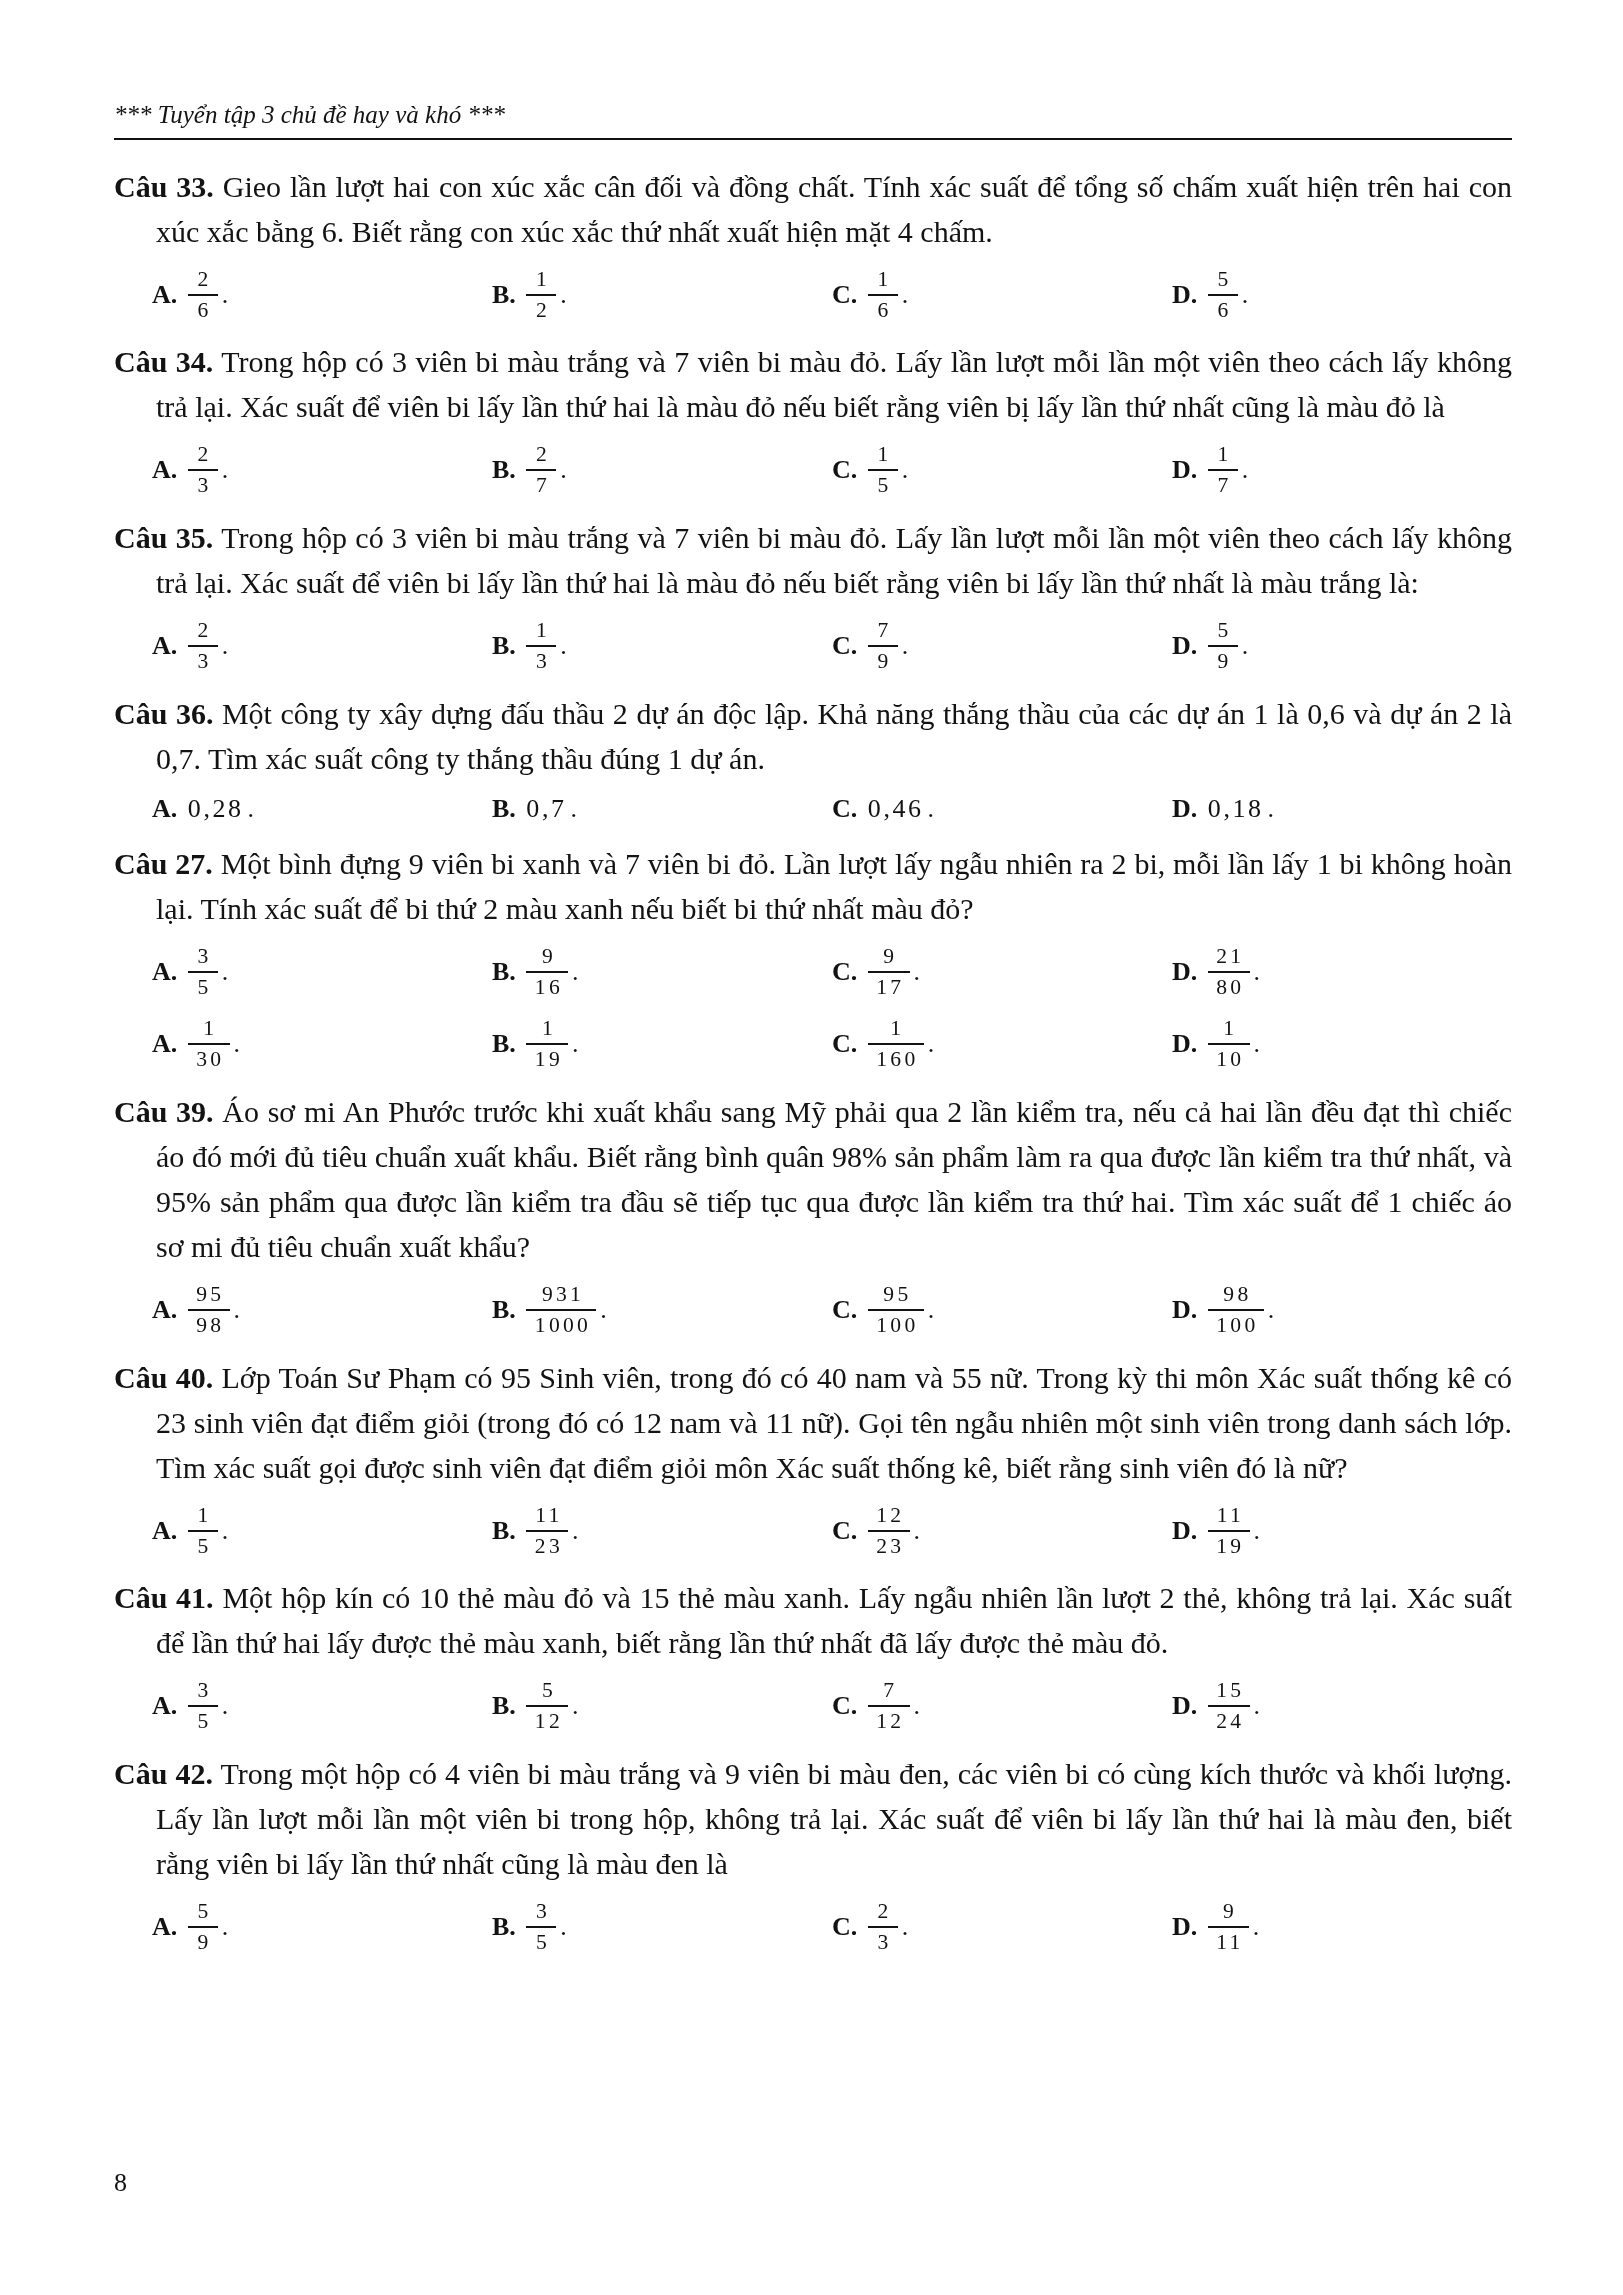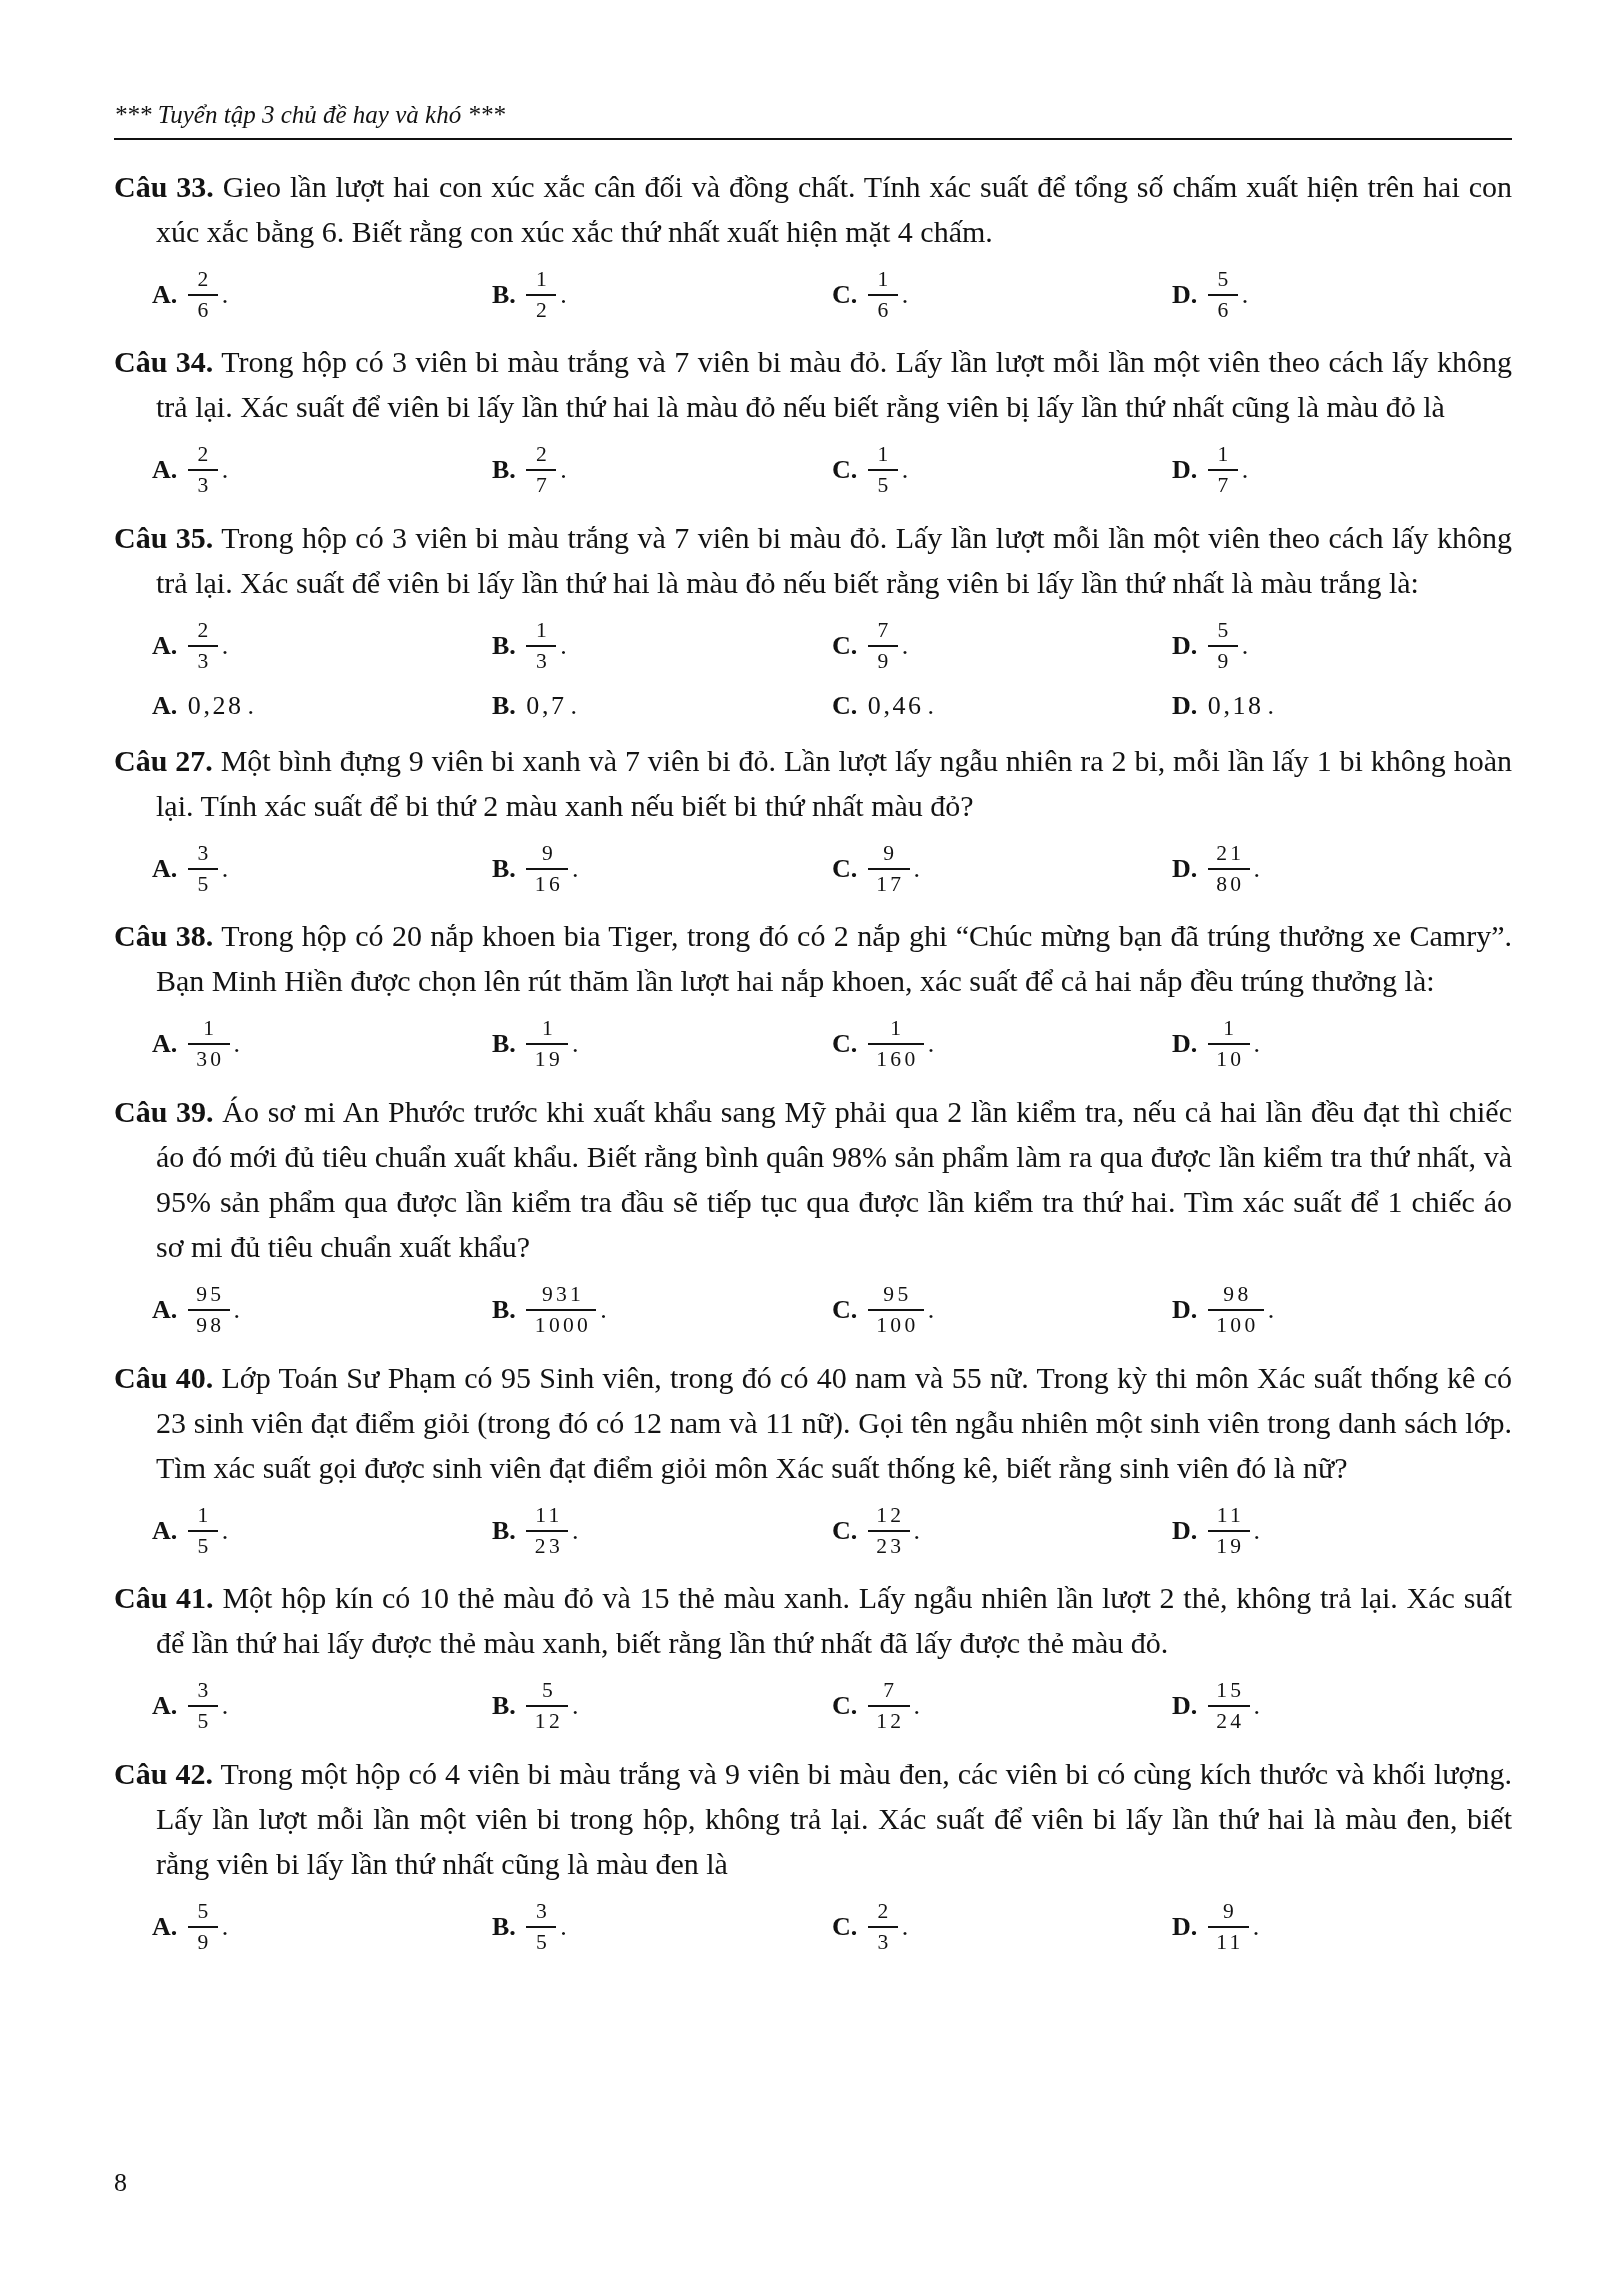--- a/index.html
+++ b/index.html
@@ -246,20 +246,21 @@
               <span class="num">5</span>
               <span class="bar"></span>
               <span class="den">9</span>
             </span>
             <span class="dot">.</span>
           </div>
         </div>
   </section>
 
   <section class="question">
+    <p class="q-para"><b class="q-label">Câu 36.</b> <span>Một công ty xây dựng đấu thầu 2 dự án độc lập. Khả năng thắng thầu của các dự án 1 là 0,6 và dự án 2 là 0,7. Tìm xác suất công ty thắng thầu đúng 1 dự án.</span></p>
     <div class="options">
           <div class="option">
             <span class="opt-letter">A.</span>
             <span class="opt-text">0,28</span>
             <span class="dot">.</span>
           </div>
           <div class="option">
             <span class="opt-letter">B.</span>
             <span class="opt-text">0,7</span>
             <span class="dot">.</span>
@@ -313,21 +314,20 @@
               <span class="num">21</span>
               <span class="bar"></span>
               <span class="den">80</span>
             </span>
             <span class="dot">.</span>
           </div>
         </div>
   </section>
 
   <section class="question">
-    <p class="q-para"><b class="q-label">Câu 38.</b> <span>Trong hộp có 20 nắp khoen bia Tiger, trong đó có 2 nắp ghi “Chúc mừng bạn đã trúng thưởng xe Camry”. Bạn Minh Hiền được chọn lên rút thăm lần lượt hai nắp khoen, xác suất để cả hai nắp đều trúng thưởng là:</span></p>
     <div class="options">
           <div class="option">
             <span class="opt-letter">A.</span>
             <span class="frac">
               <span class="num">1</span>
               <span class="bar"></span>
               <span class="den">30</span>
             </span>
             <span class="dot">.</span>
           </div>

